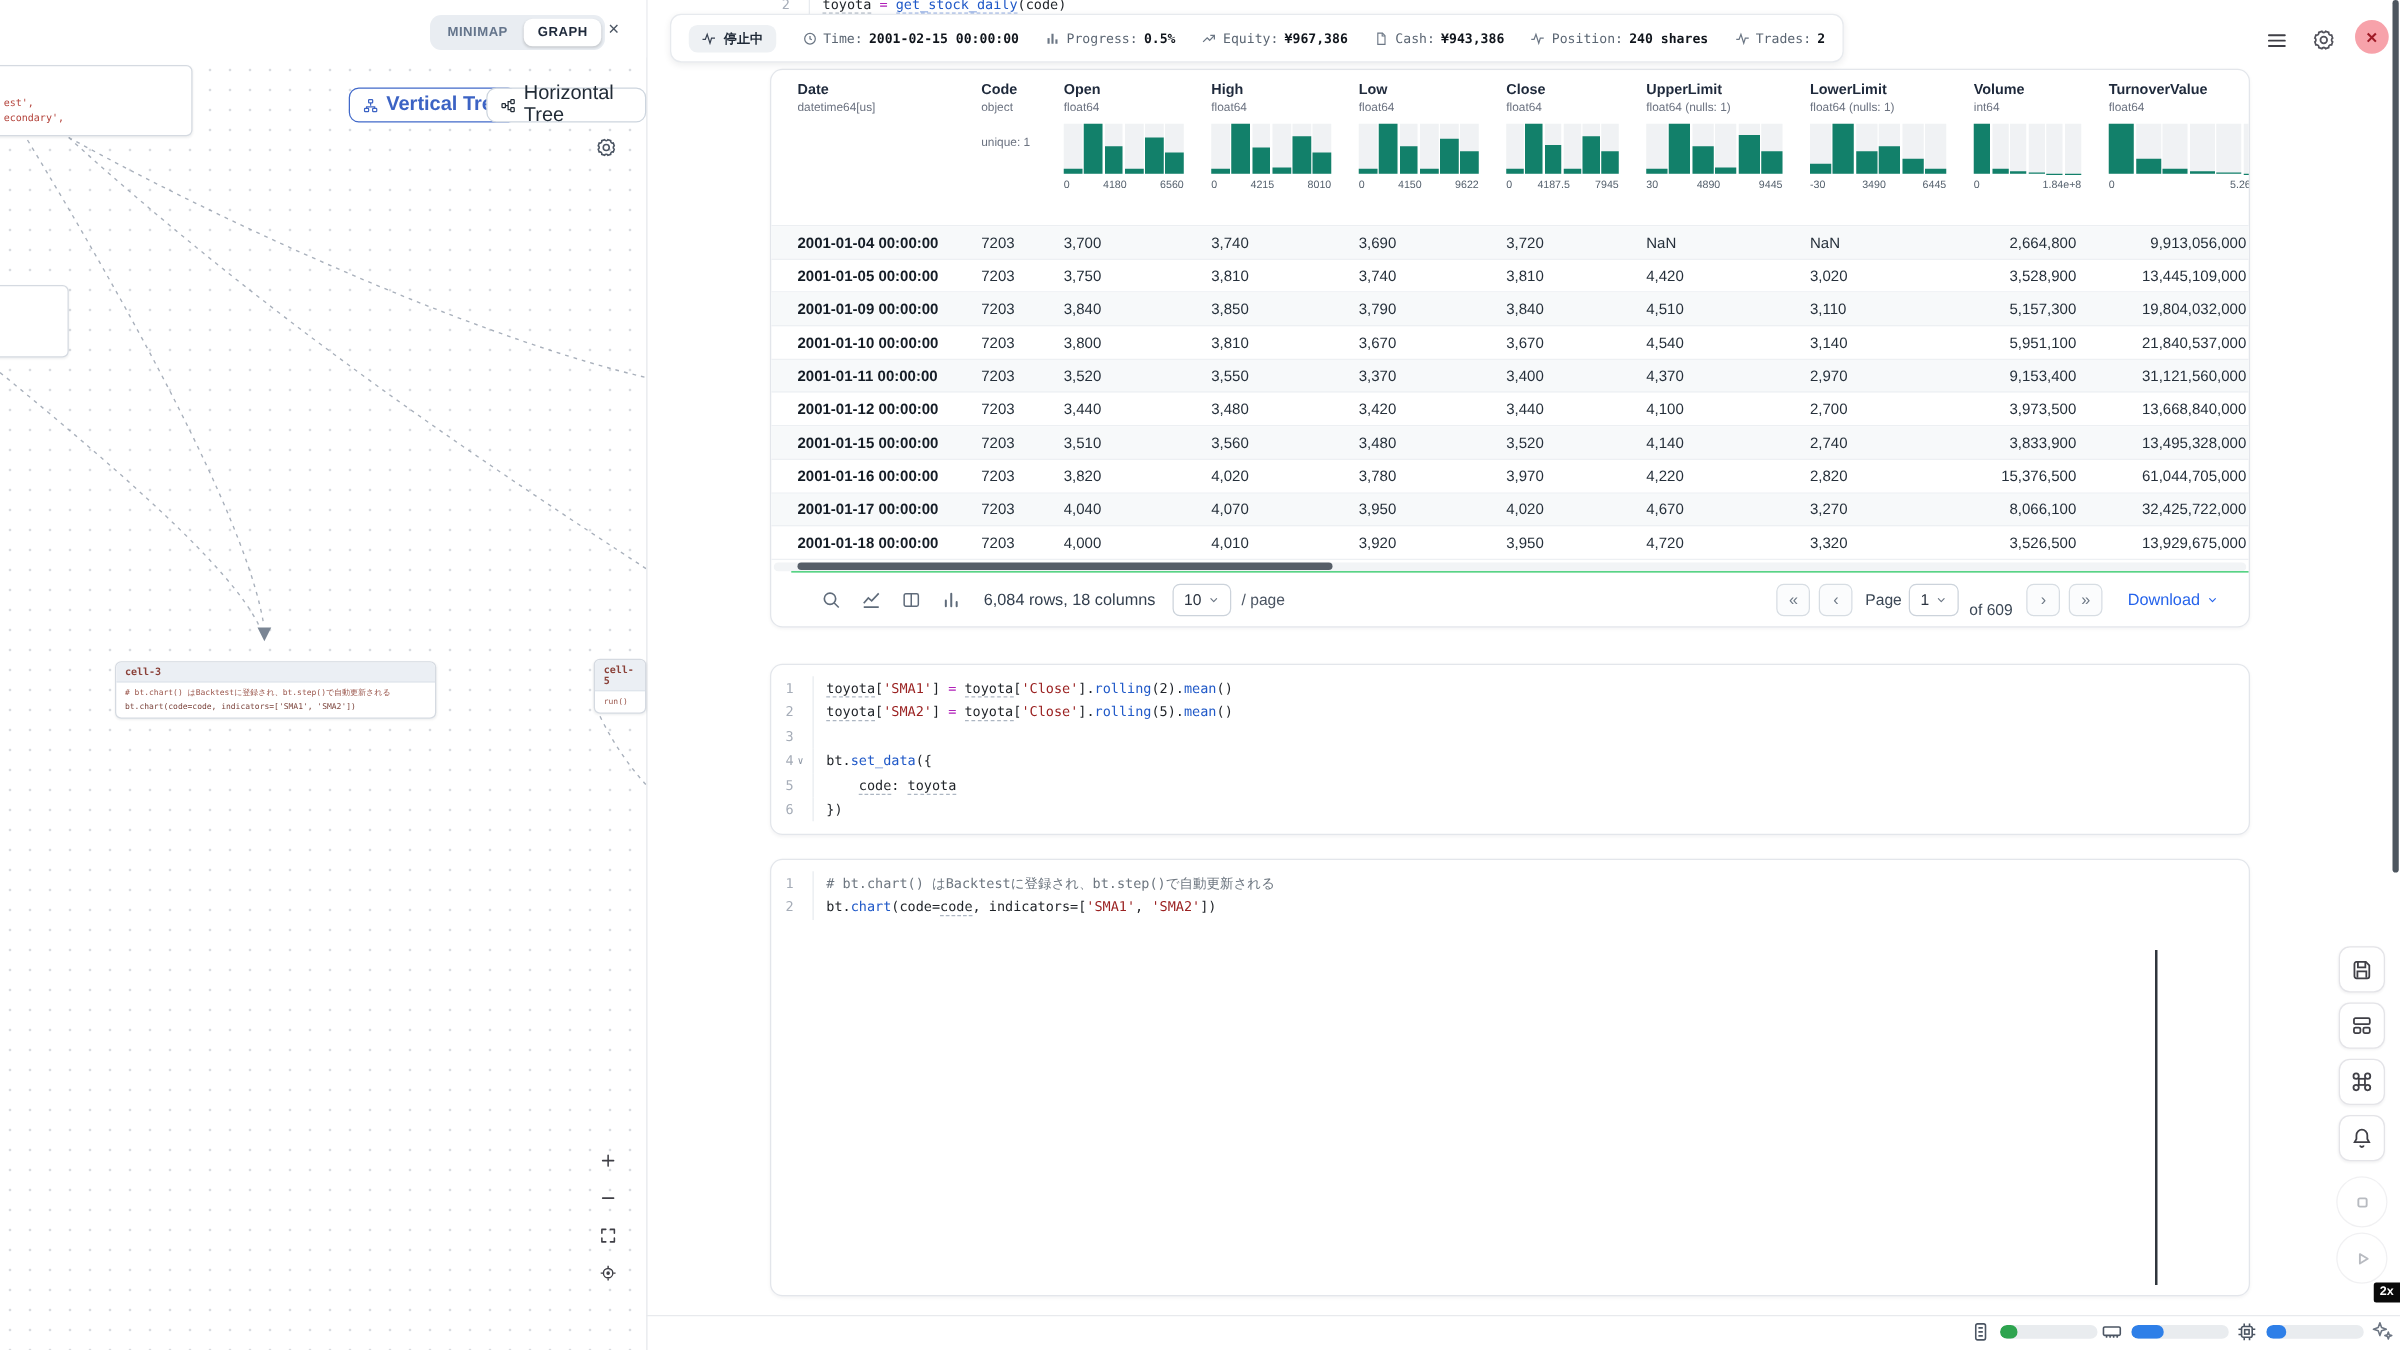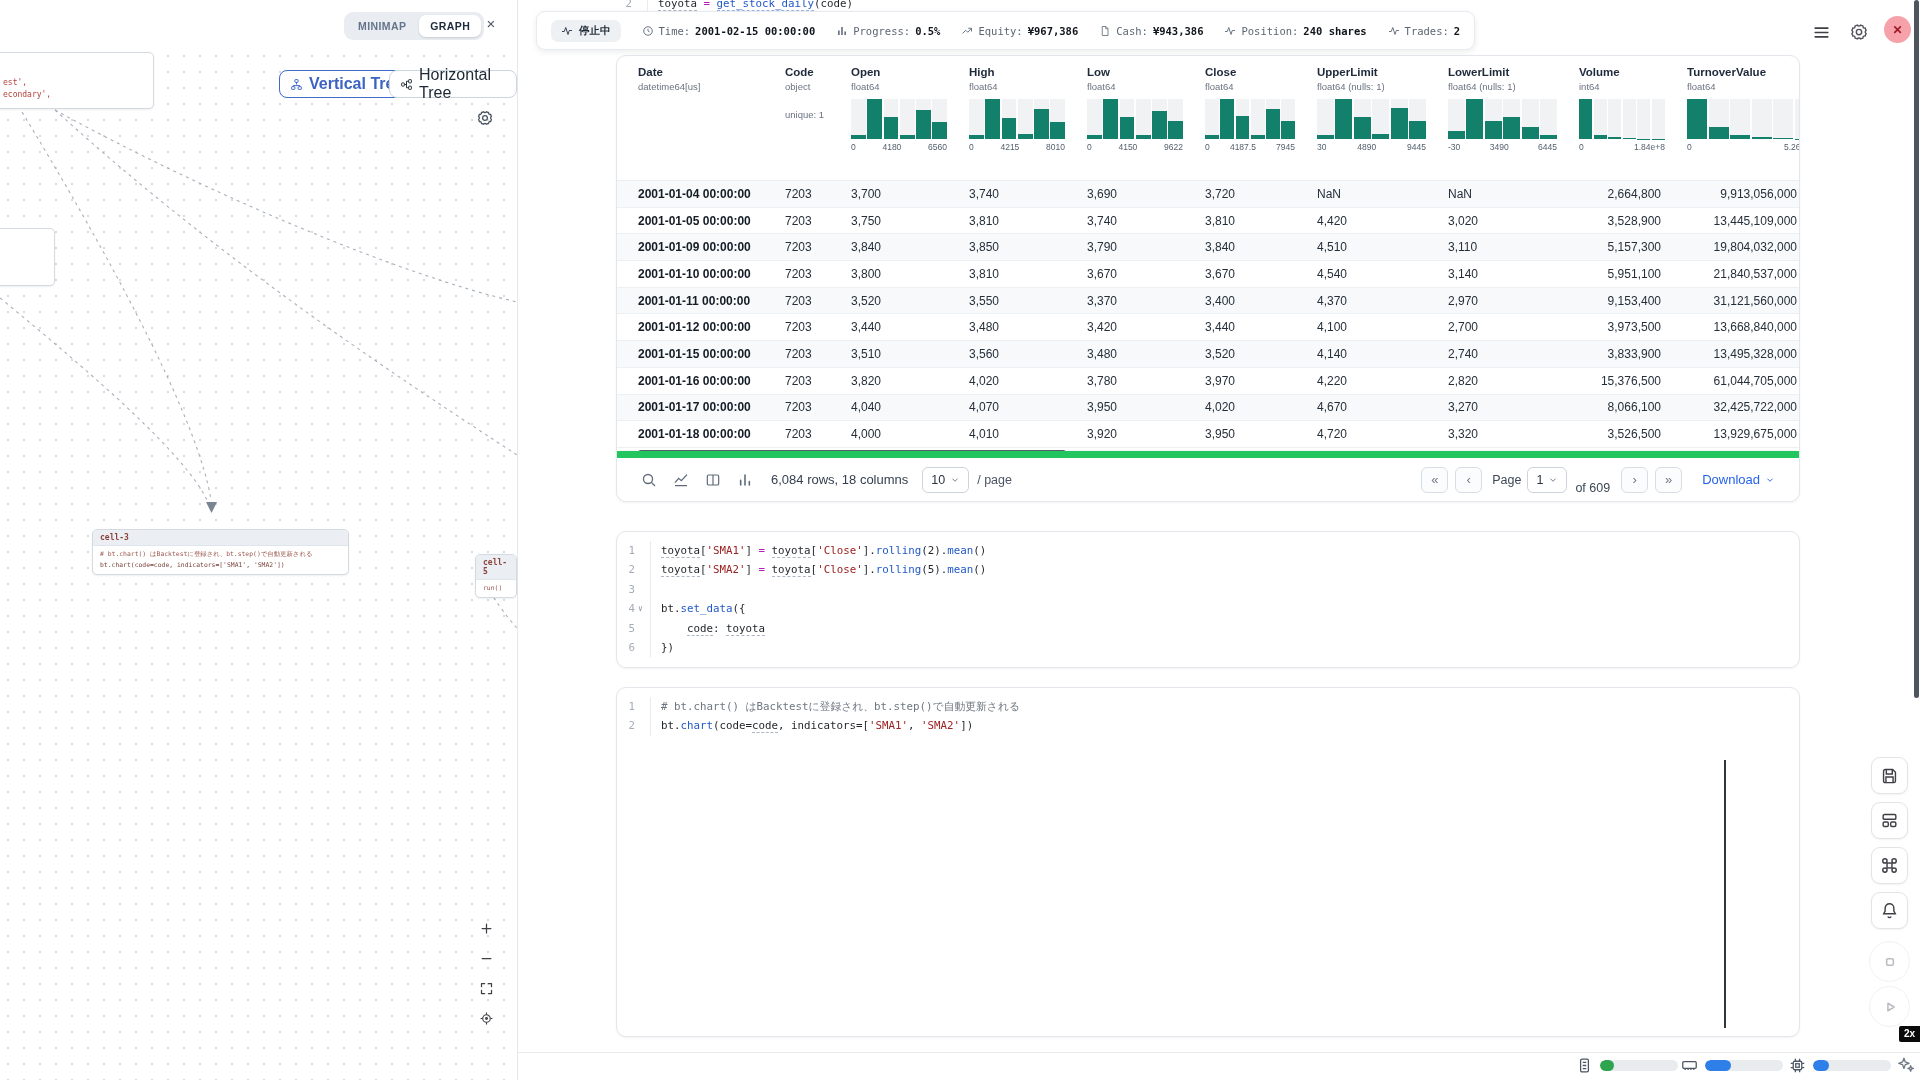--- a/index.html
+++ b/index.html
@@ -89,21 +89,21 @@
   .tr { display:grid; grid-template-columns:147px 66px 118px 118px 118px 112px 131px 131px 108px 150px;
         height:26.7px; align-items:center; padding-left:21px; border-bottom:1px solid #edf0f3;
         font-size:12px; color:#252f3a; box-sizing:border-box; }
   .tr:nth-child(odd) { background:#f7f9fa; }
   .tr .c0 { font-weight:bold; color:#141c26; }
   .tr .c8 { text-align:right; padding-right:26px; }
   .tr .c9 { text-align:right; padding-right:40px; }
   .hscroll { position:relative; height:11px; }
   .hscroll .track { position:absolute; left:2px; right:2px; top:2px; height:7px; background:#f2f4f6; border-radius:4px; }
   .hscroll .thumb { position:absolute; left:21px; top:2.5px; width:428px; height:6px; background:#565e68; border-radius:3px; }
-  .tfoot { position:absolute; left:0; right:0; bottom:0; height:43px; border-top:7px solid #22c55e;
+  .tfoot { position:absolute; left:16px; right:0; bottom:0; height:43px; border-top:1px solid #22c55e;
            display:flex; align-items:center; padding:0 24px; font-size:13px; color:#3c4856;justify-content:space-between; }
   .fico { width:16px; height:16px; color:#5f6b7a; margin-right:16px; flex:none; }
   .fico svg { width:16px; height:16px; }
   .fsummary { margin:0 14px 0 2px; color:#333f4e; }
   .selbox { display:inline-flex; align-items:center; gap:5px; border:1px solid #ccd3db; border-radius:6px;
             height:26px; padding:0 8px; font-size:12.5px; color:#2b3440; background:#fff; box-sizing:border-box; }
   .selbox svg { width:10px; height:10px; color:#6b7684; }
   .perpage { margin-left:8px; color:#4b5563; font-size:12.5px; }
   .spacer { flex:1; }
   .pgbtn { width:27px; height:26px; border:1px solid #d7dde3; background:#fbfcfd; border-radius:6px;
@@ -204,21 +204,21 @@
         </svg>
       </div>
 
     <div class="gnode" style="left:92px; top:529px; width:257px;">
       <div class="gnode-head">cell-3</div>
       <div class="gnode-body">
         <div># bt.chart() はBacktestに登録され、bt.step()で自動更新される</div>
         <div class="l2">bt.chart(code=code, indicators=['SMA1', 'SMA2'])</div>
       </div>
     </div>
-    <div class="gnode" style="left:475px; top:554px; width:42px; height:44px;">
+    <div class="gnode" style="left:475px; top:527px; width:42px; height:44px;">
       <div class="gnode-head">cell-5</div>
       <div class="gnode-body">
         <div>run()</div>
       </div>
     </div>
 
     <div class="zctl">
       <div class="zbtn">
           <svg viewBox="0 0 24 24" fill="none" stroke="currentColor" stroke-width="2" stroke-linecap="round">
             <path d="M12 5v14M5 12h14"></path>

